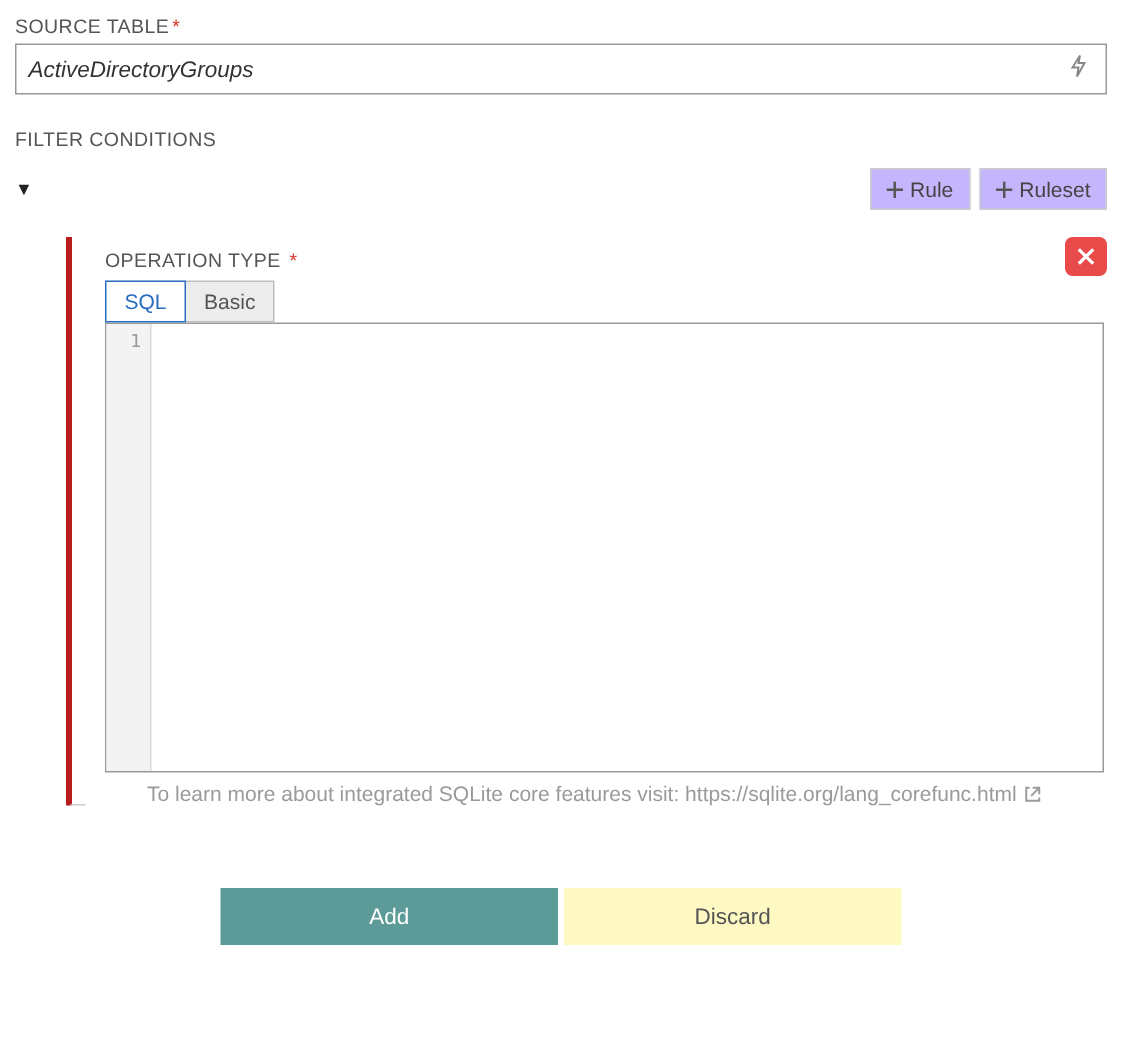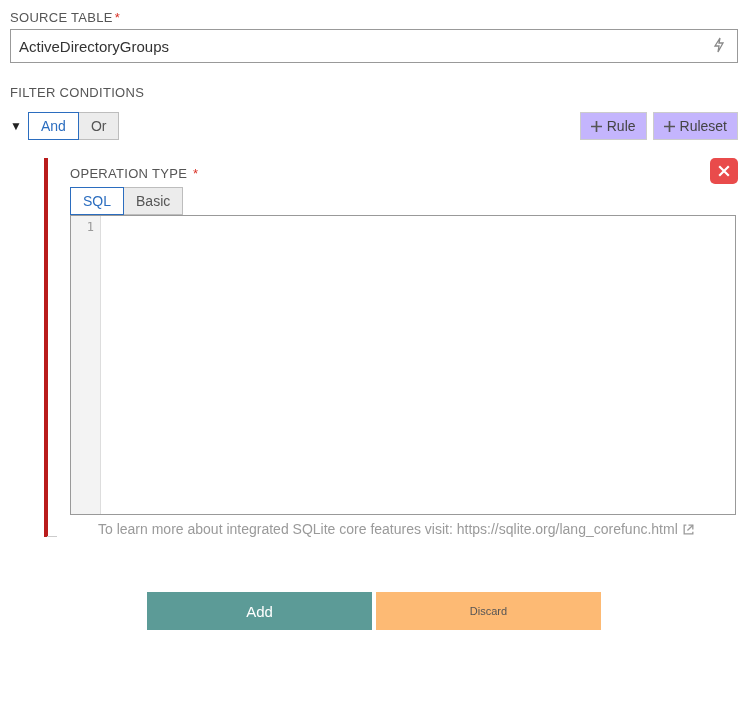--- a/index.html
+++ b/index.html
@@ -25,20 +25,21 @@
     align-items: center;
     border: 1px solid #999;
     height: 34px;
     padding: 0 8px;
     background: #fff;
   }
   .source-table-input .value {
     flex: 1;
     color: #333;
     font-size: 15px;
+    font-style: italic;
   }
   .bolt { color: #888; font-size: 15px; padding: 0 4px; }
   .section-gap { height: 22px; }
   .filter-title {
     font-size: 13px;
     color: #555;
     letter-spacing: 0.3px;
     margin-bottom: 12px;
   }
   .filter-row {
@@ -177,24 +178,24 @@
     height: 38px;
     background: #5c9b97;
     color: #fff;
     border: none;
     font-size: 15px;
     cursor: pointer;
   }
   .btn-secondary {
     width: 225px;
     height: 38px;
-    background: #fdba74;
+    background: #fef9c3;
     color: #555;
     border: none;
-    font-size: 11px;
+    font-size: 15px;
     cursor: pointer;
   }
 </style>
 </head>
 <body>
 
 <div class="field-label">
   <span>SOURCE TABLE</span><span class="req">*</span>
 </div>
 <div class="source-table-input">
@@ -205,24 +206,20 @@
     </svg>
   </span>
 </div>
 
 <div class="section-gap"></div>
 
 <div class="filter-title">FILTER CONDITIONS</div>
 
 <div class="filter-row">
   <span class="caret">▼</span>
-  <div class="seg-group">
-    <div class="seg-btn active">And</div>
-    <div class="seg-btn">Or</div>
-  </div>
   <div class="spacer"></div>
   <div class="btn-light">
     <svg class="plus-svg" viewBox="0 0 10 10" stroke="#555" stroke-width="1.5">
         <path d="M5 0 V10 M0 5 H10"></path>
       </svg>
     <span>Rule</span>
   </div>
   <div class="btn-light">
     <svg class="plus-svg" viewBox="0 0 10 10" stroke="#555" stroke-width="1.5">
         <path d="M5 0 V10 M0 5 H10"></path>

